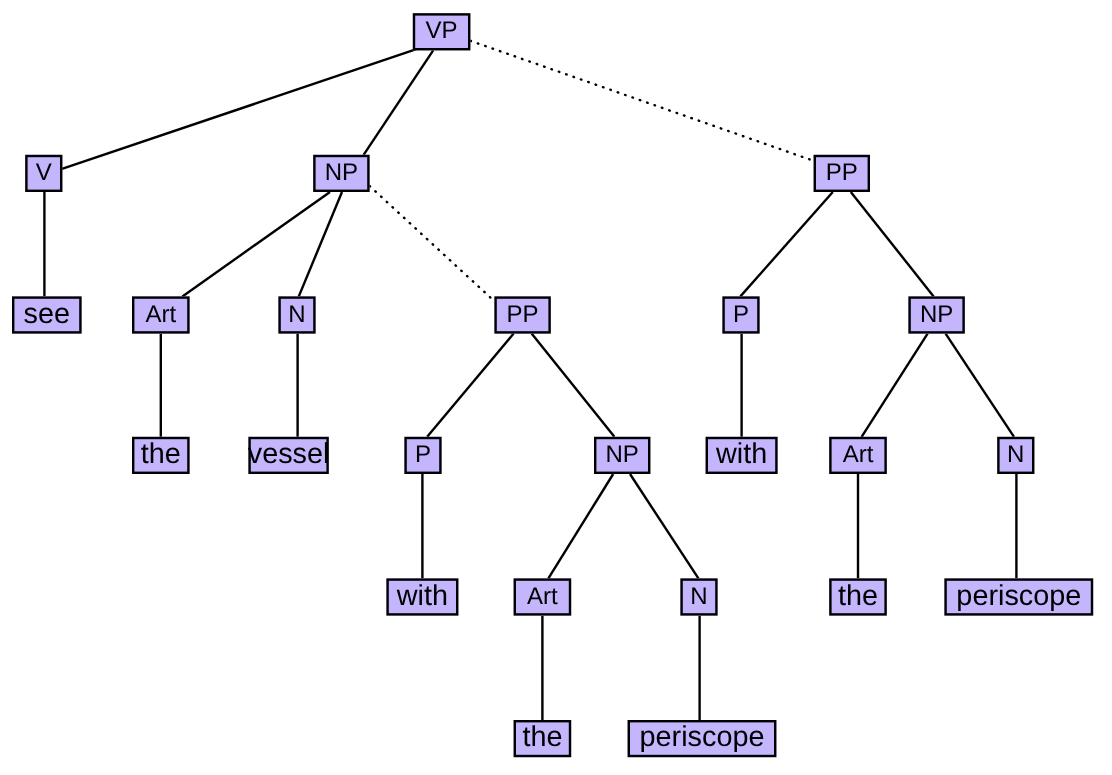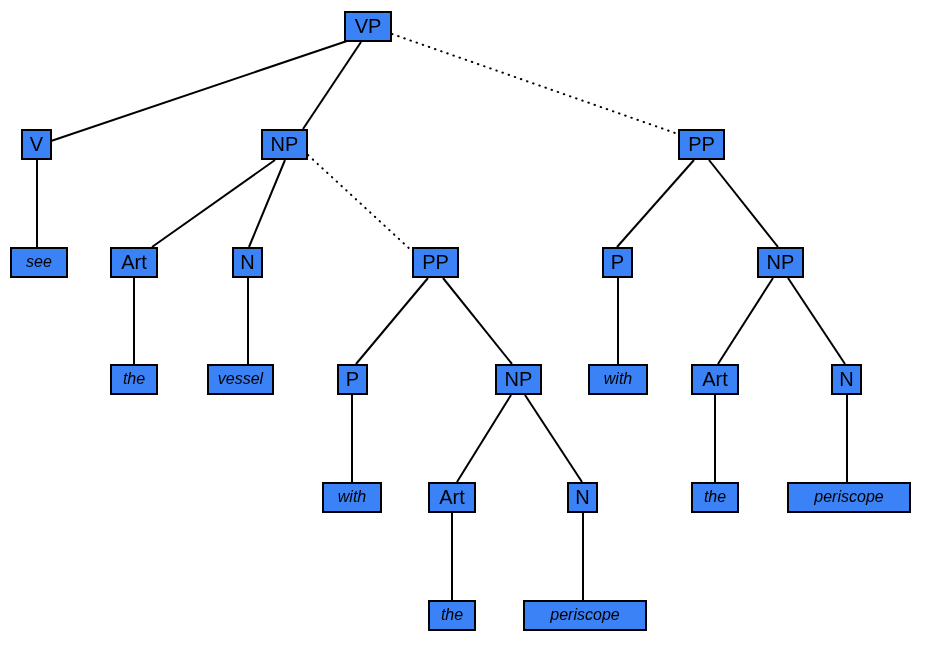--- a/index.html
+++ b/index.html
@@ -19,35 +19,34 @@
     position: absolute;
     left: 0;
     top: 0;
     width: 927px;
     height: 646px;
   }
   .tree-node {
     position: absolute;
     box-sizing: border-box;
     border: 2px solid #000000;
-    background: #3b82f6;
+    background: #c4b5fd;
     display: flex;
     align-items: center;
     justify-content: center;
     line-height: 1;
     color: #000000;
     white-space: nowrap;
   }
   .tree-node.cat {
     font-size: 20px;
     font-style: normal;
   }
   .tree-node.leaf {
-    font-size: 16px;
-    font-style: italic;
+    font-size: 24px;
   }
   .tree-node .node-label {
     display: block;
     transform: translateY(-1px);
   }
 </style>
 </head>
 <body>
 
 <div id="tree-canvas">

